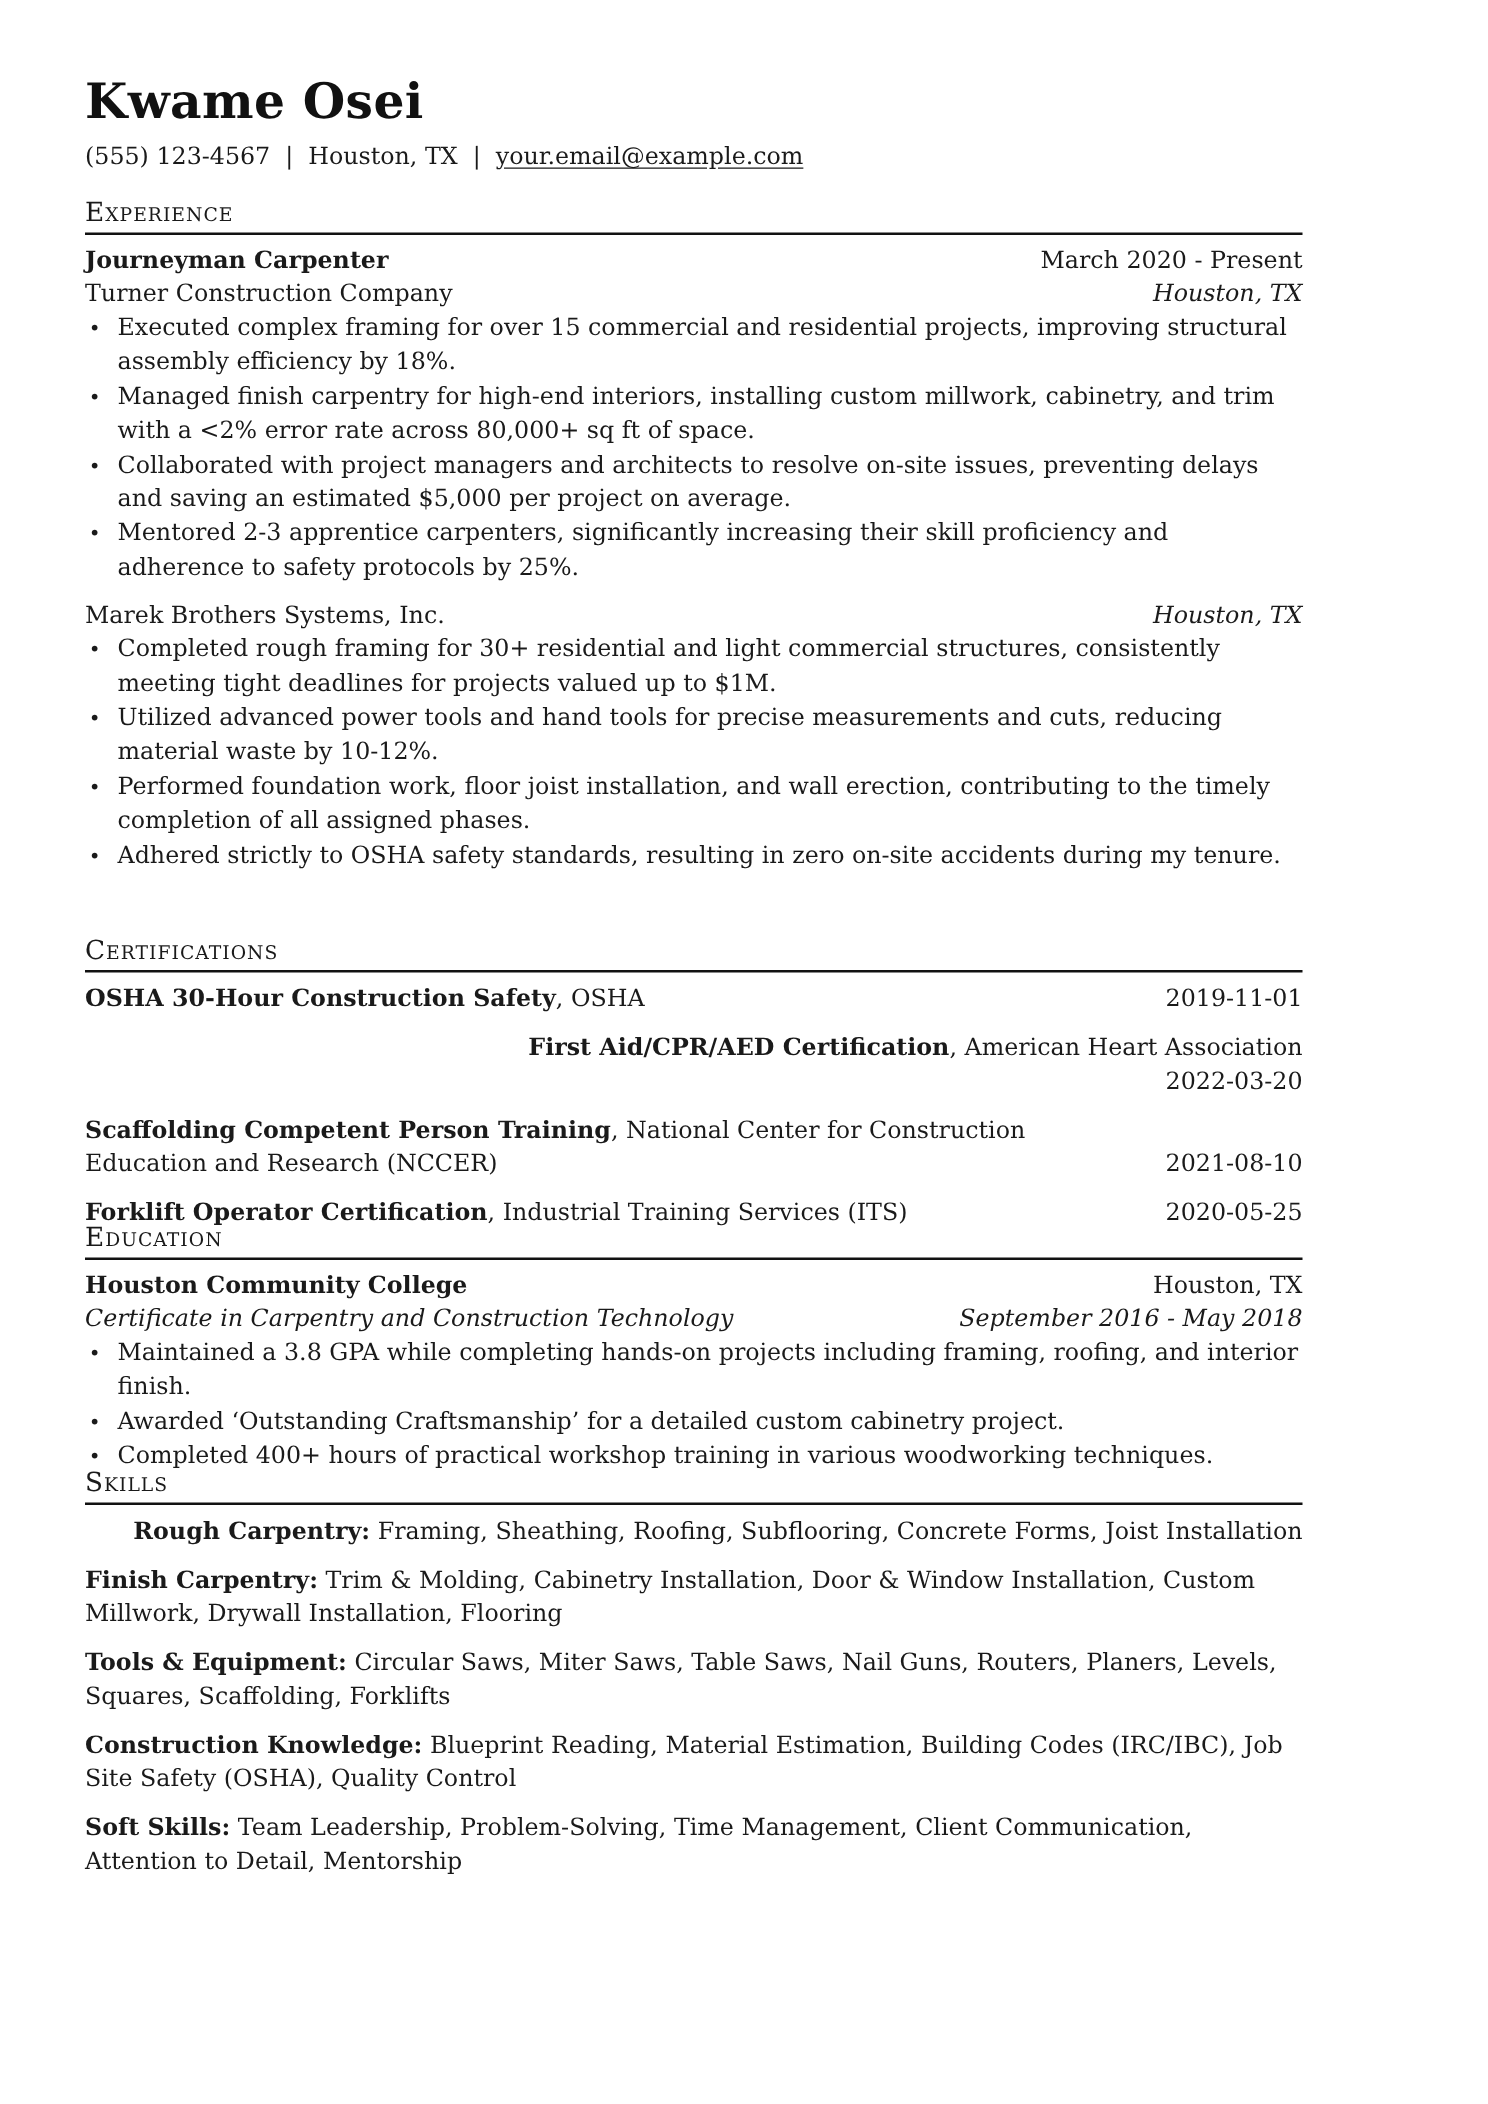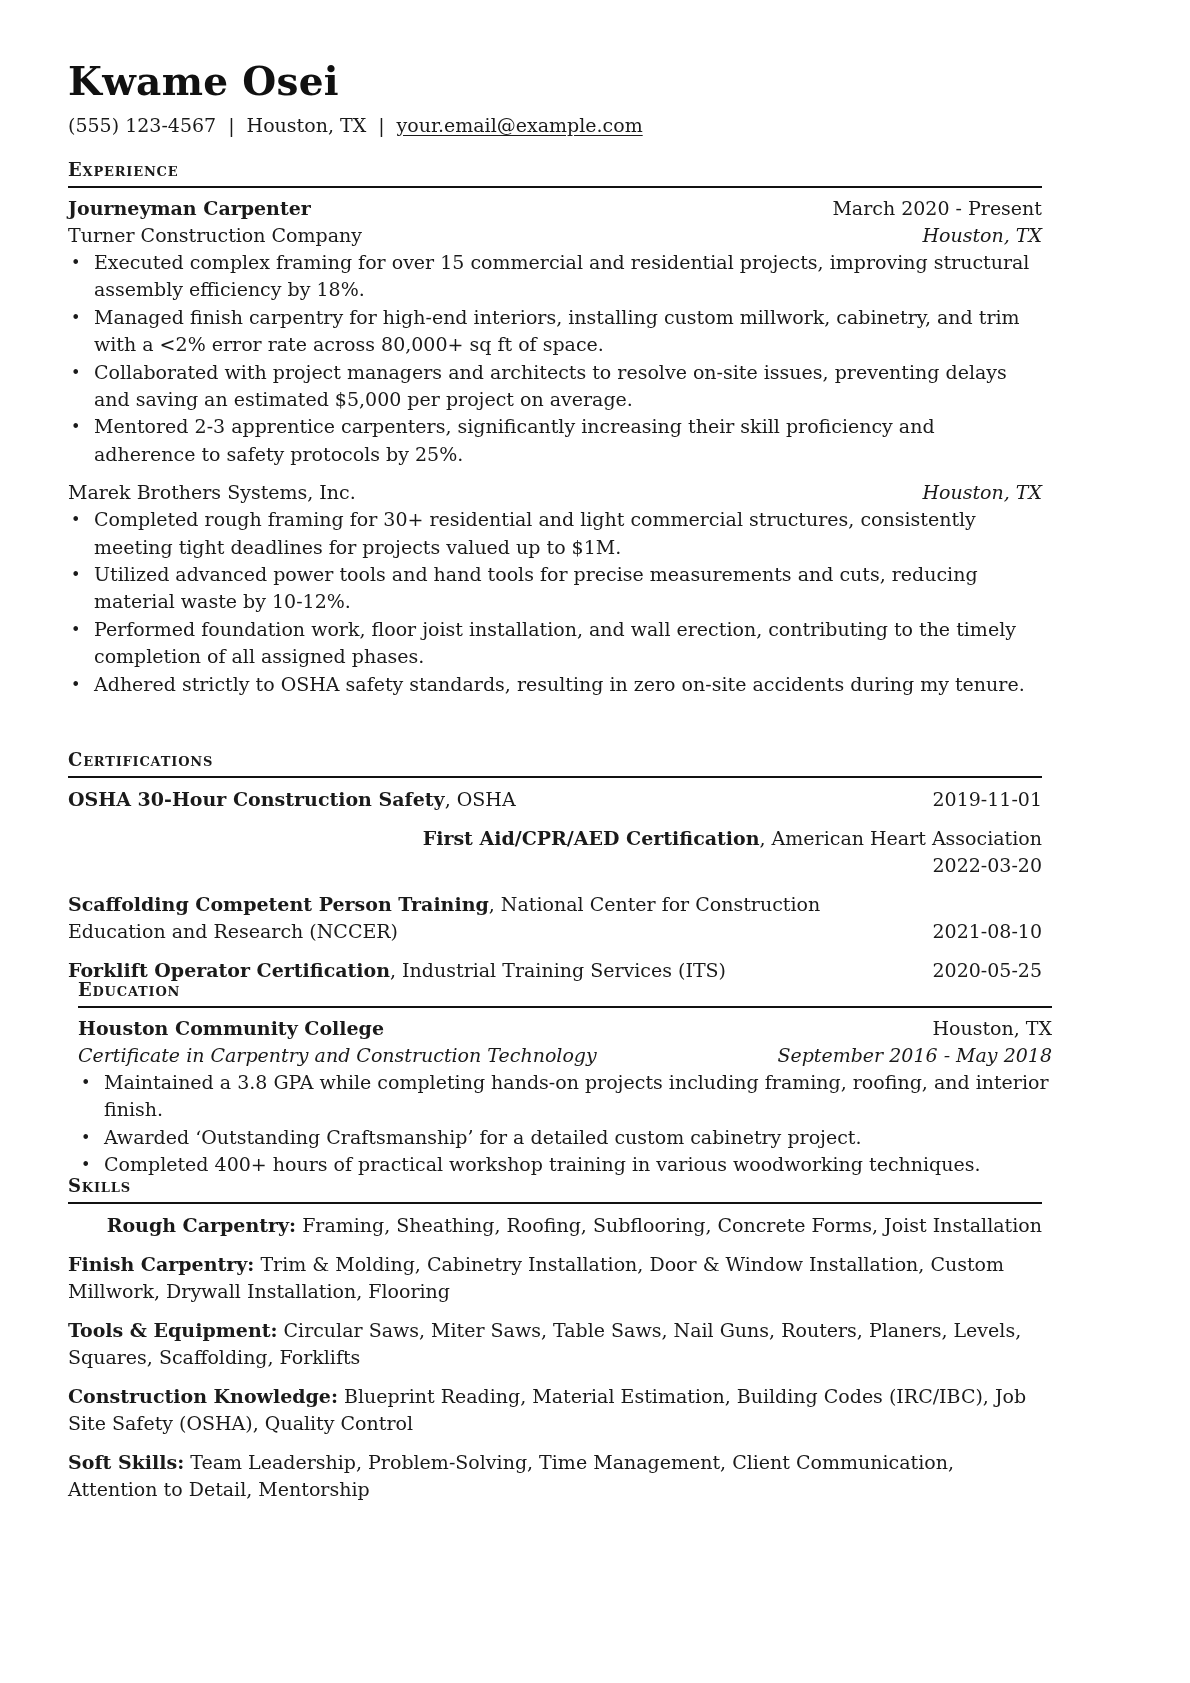--- a/index.html
+++ b/index.html
@@ -14,21 +14,21 @@
     position: absolute; top: 58px; left: 0;
     font-size: 39px; font-weight: bold; letter-spacing: 0.3px; color: #111;
   }
   .contact {
     position: absolute; top: 114px; left: 0; font-size: 19px; white-space: nowrap;
   }
   .contact .sep { display: inline-block; margin: 0 12px; }
   .contact a { color: #1a1a1a; text-decoration: underline; text-underline-offset: 3px; }
   .section { position: absolute; left: 0; width: 974px; }
   .sec-title {
-    font-size: 18px; font-weight: bold; font-variant: small-caps; letter-spacing: 0.8px;
+    font-size: 21px; font-weight: normal; font-variant: small-caps; letter-spacing: 0.8px;
     height: 28px; line-height: 28px;
   }
   .sec-rule { border-top: 2px solid #111; margin-top: 2px; }
   .row { display: flex; justify-content: space-between; height: 27px; line-height: 27px; white-space: nowrap; }
   .b { font-weight: bold; }
   .i { font-style: italic; }
   ul.bullets { list-style: none; margin: 0; padding: 0; }
   ul.bullets li { position: relative; padding-left: 26px; line-height: 27.4px; }
   ul.bullets li::before {
     content: "•"; position: absolute; left: 3px; top: 0; font-size: 16px;
@@ -99,21 +99,21 @@
     <div class="cert" style="margin-top:12px;gap:32px;">
       <div class="txt" style="padding-right:10px;"><span class="b">Scaffolding Competent Person Training</span>, <span>National Center for Construction Education and Research (NCCER)</span></div>
       <div class="date">2021-08-10</div>
     </div>
     <div class="cert" style="margin-top:12px;">
       <div class="txt"><span class="b">Forklift Operator Certification</span>, <span>Industrial Training Services (ITS)</span></div>
       <div class="date">2020-05-25</div>
     </div>
   </div>
 
-  <div class="section" style="top:976px;margin-left:10px;">
+  <div class="section" style="top:976px;">
     <div class="sec-title">Education</div>
     <div class="sec-rule"></div>
     <div style="margin-top:7px;">
       <div class="row">
         <span class="b">Houston Community College</span>
         <span>Houston, TX</span>
       </div>
       <div class="row">
         <span class="i">Certificate in Carpentry and Construction Technology</span>
         <span class="i">September 2016 - May 2018</span>

